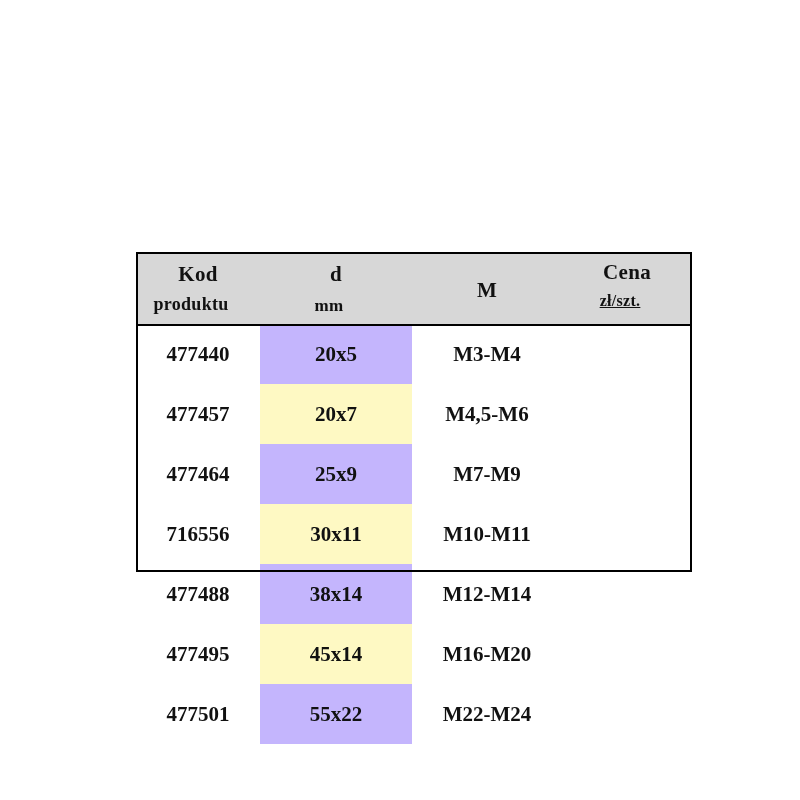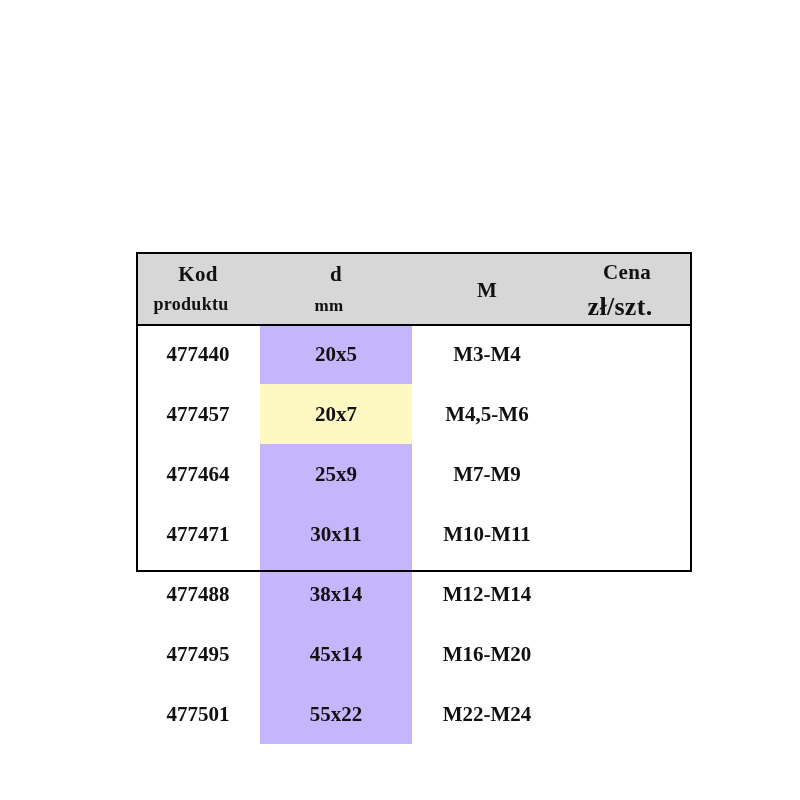--- a/index.html
+++ b/index.html
@@ -76,41 +76,41 @@
     left: 0;
     right: 0;
     top: 26px;
     font-size: 21px;
   }
 
   .head-d .head-line1 { font-size: 21px; top: 10px; }
   .head-d .head-line2 { font-size: 17px; top: 44px; }
 
   .head-cena .head-line1 { top: 8px; }
-  .head-cena .head-line2 { top: 40px; font-size: 26px; }
+  .head-cena .head-line2 { top: 40px; font-size: 16px; text-decoration: underline; }
 
   .head-sep {
     border-bottom: 2px solid #000000;
   }
 
   tbody tr td {
     padding: 13px;
     margin: 0;
     height: 34px;
     font-size: 21px;
     font-weight: bold;
     color: #111111;
     text-align: center;
     border: none;
     background: #ffffff;
     white-space: nowrap;
   }
 
   td.cell-d.shade-light { background: #fef9c3; }
-  td.cell-d.shade-mid   { background: #c4b5fd; }
+  td.cell-d.shade-mid   { background: #fef9c3; }
   td.cell-d.shade-none  { background: #c4b5fd; }
 
   td.cell-m { font-weight: bold; }
   td.cell-cena { background: #ffffff; }
 
   .table-border-outer {
     position: absolute;
     left: 136px;
     top: 252px;
     width: 556px;
@@ -183,21 +183,21 @@
           <td class="cell-m">M4,5-M6</td>
           <td class="cell-cena"></td>
         </tr>
         <tr>
           <td class="cell-kod">477464</td>
           <td class="cell-d shade-none">25x9</td>
           <td class="cell-m">M7-M9</td>
           <td class="cell-cena"></td>
         </tr>
         <tr>
-          <td class="cell-kod">477471</td>
+          <td class="cell-kod">716556</td>
           <td class="cell-d shade-mid">30x11</td>
           <td class="cell-m">M10-M11</td>
           <td class="cell-cena"></td>
         </tr>
         <tr>
           <td class="cell-kod">477488</td>
           <td class="cell-d shade-none">38x14</td>
           <td class="cell-m">M12-M14</td>
           <td class="cell-cena"></td>
         </tr>

